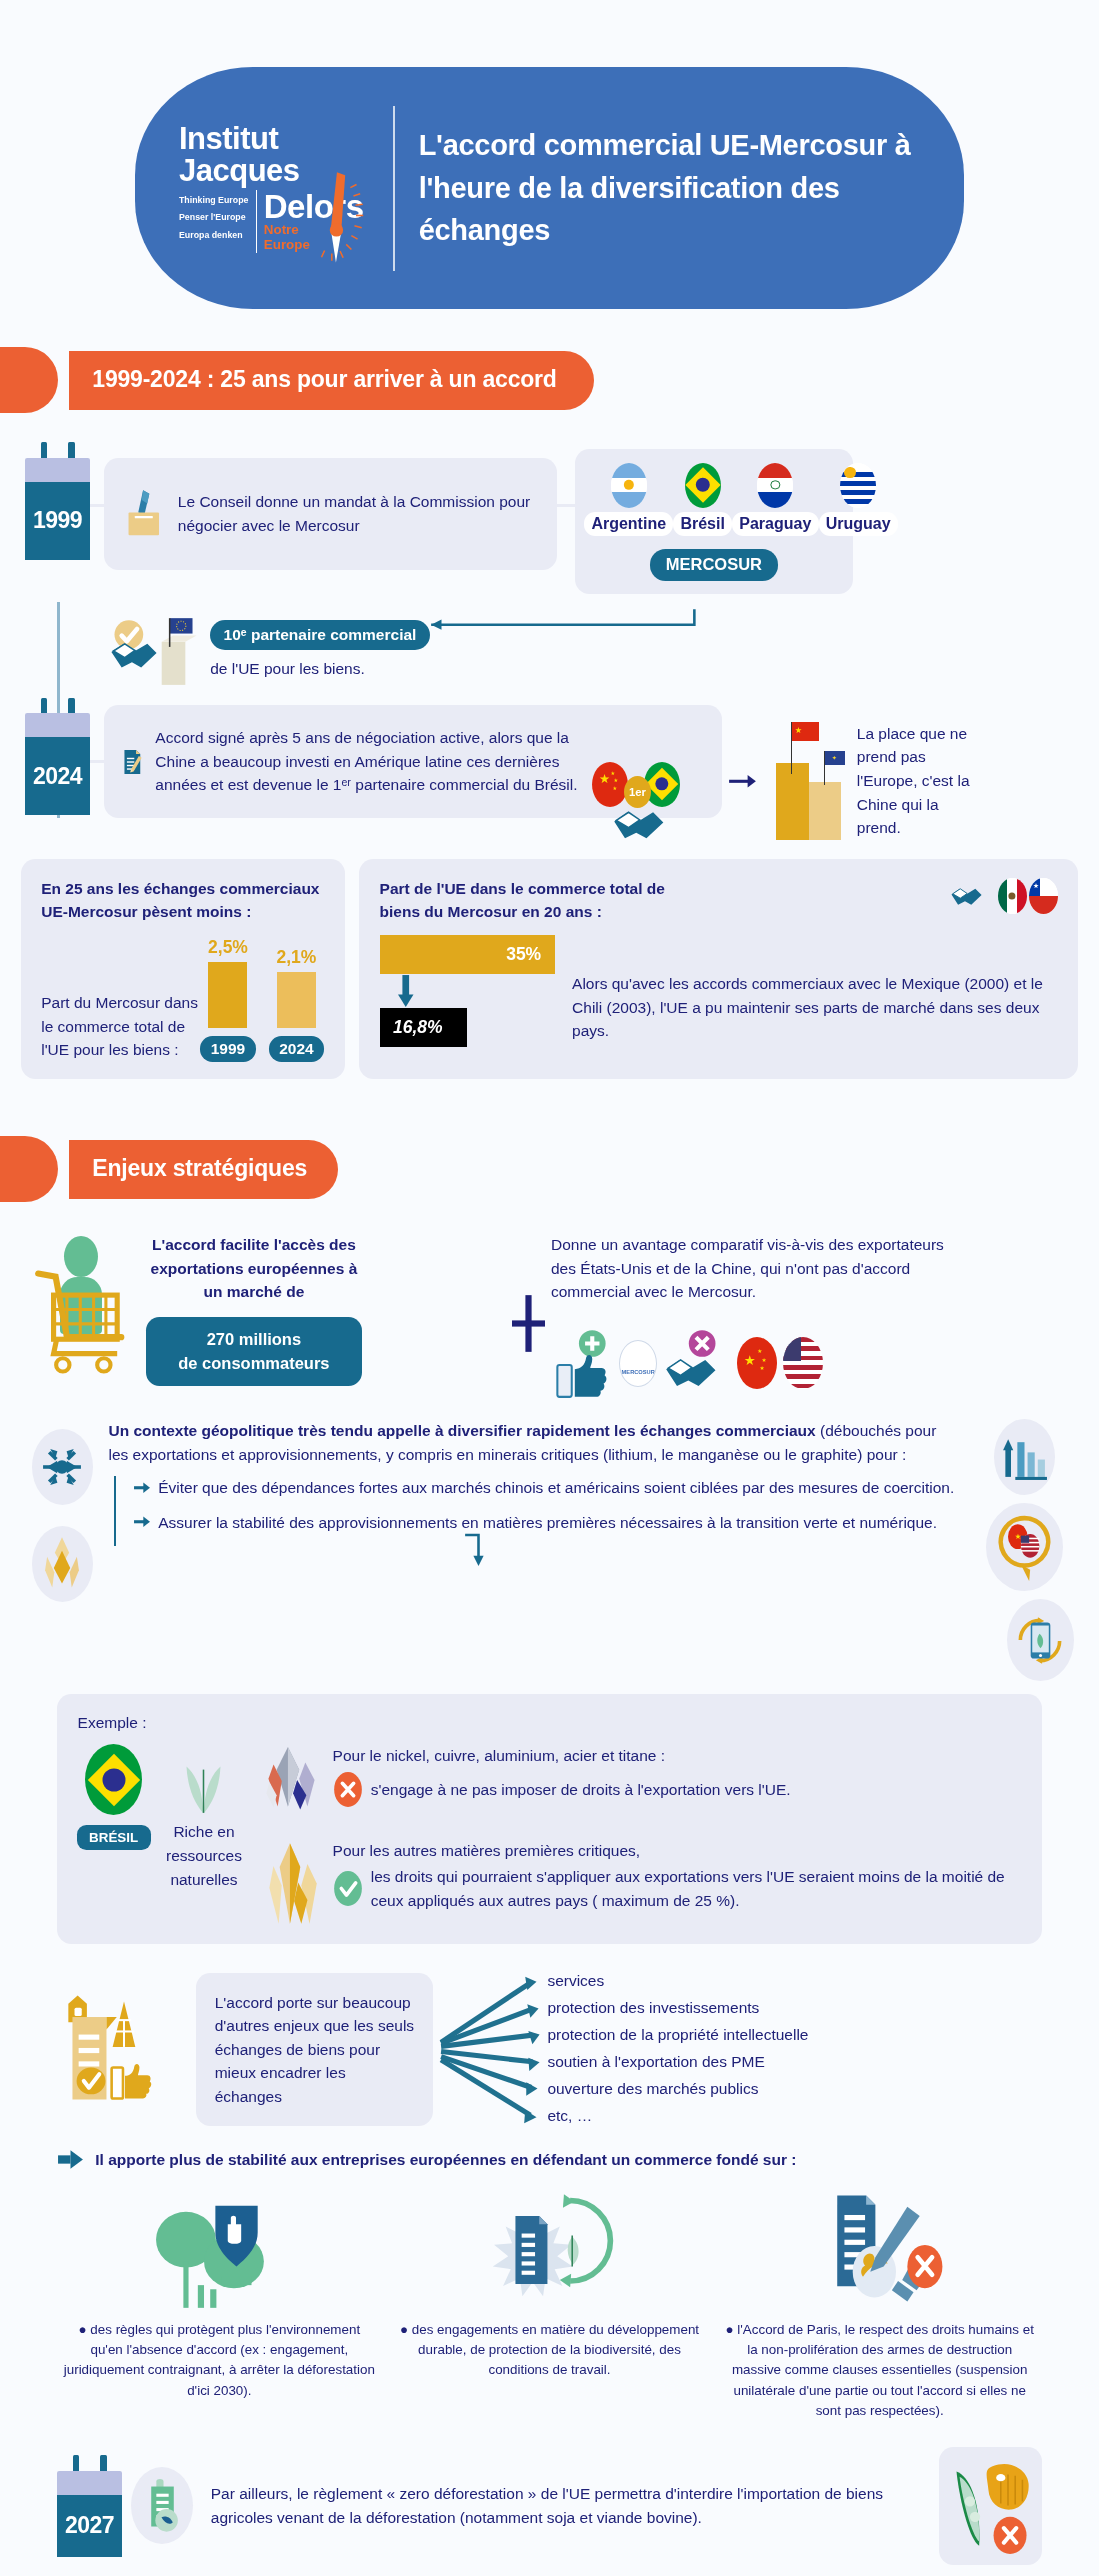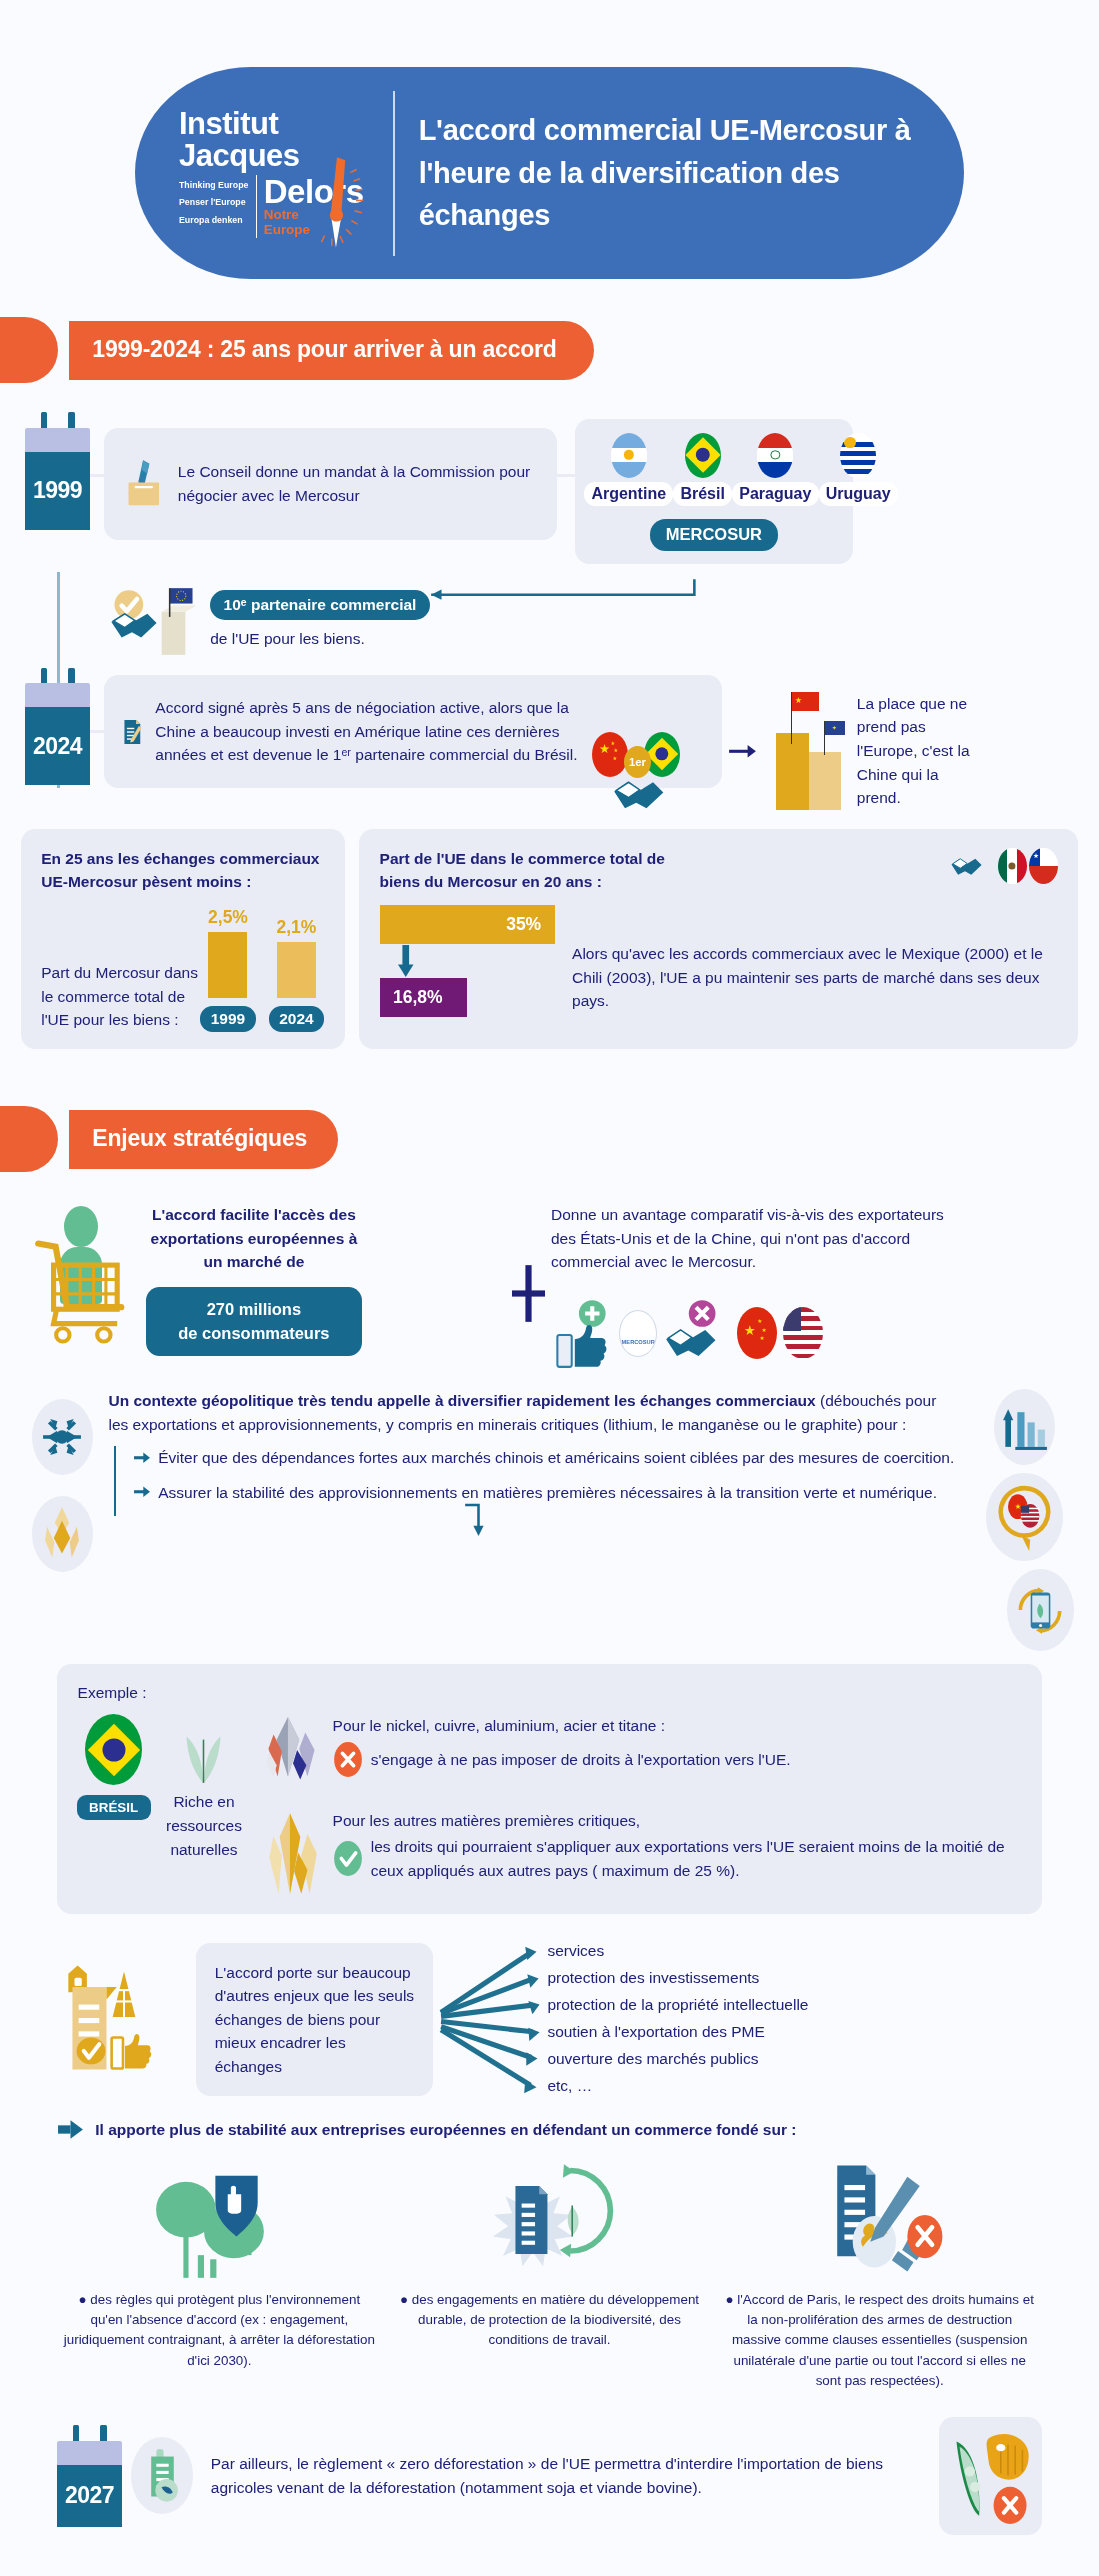--- a/index.html
+++ b/index.html
@@ -9,21 +9,21 @@
     font-family: "Liberation Sans", sans-serif;
     color: #1f2178;
     -webkit-font-smoothing: antialiased;
   }
   .page { position: relative; width: 1099px; min-height: 2621px; overflow: hidden; }
 
   
   .header {
     margin: 67px auto 16px auto;
     width: 829px;
-    height: 212px;
+    height: 242px;
     background: #3d6fb8;
     border-radius: 118px/108px;
     display: flex;
     align-items: center;
     padding: 0 31px;
   }
   .logo-wrap { width: 222px; flex: 0 0 222px; display:flex; justify-content:center; }
   .logo { position: relative; width: 196px; }
   .logo-word { color: #ffffff; font-weight: 800; font-size: 31px; line-height: 1.02; letter-spacing: -0.5px; }
   .logo-delors { color: #ffffff; font-weight: 800; font-size: 33px; line-height: 1.02; letter-spacing: -0.5px; }
@@ -75,21 +75,21 @@
 
   
   .bars { display:flex; align-items: flex-end; gap: 13.4px; }
   .bar-col { display:flex; flex-direction:column; align-items:center; }
   .bar-val { font-size: 17.5px; font-weight: 800; color: #e0a81c; margin-bottom: 4.1px; }
   .bar { width: 39px; background: #e0a81c; }
   .bar.light { background:#ecbe5b; }
   .bar-chip { margin-top: 7.2px; background:#176a8e; color:#fff; font-weight:800; font-size:15.5px; border-radius:12.4px; padding:4.1px 10.3px;}
 
   .hbar { background:#e0a81c; color:#fff; font-weight:800; font-size:17.5px; display:flex; align-items:center; justify-content:flex-end; padding-right:13.4px; }
-  .hbar.light { background:#701a75; justify-content:flex-start; padding-left:13.4px; }
+  .hbar.light { background:#000000; justify-content:flex-start; padding-left:13.4px;font-style:italic; }
 
   .down-arrow { width: 17.5px; }
 
   
   .flag { width: 36px; height: 45px; border-radius: 50%; overflow: hidden; position: relative; background:#fff; }
   .flag.sm { width: 29px; height: 36px; }
   .flag.lg { width: 57px; height: 71px; }
   .fl-stripe { position:absolute; left:-20%; width:140%; }
   .country-chip { background:#fff; border-radius: 11.3px; padding: 3.1px 7.2px; font-size: 16px; font-weight:600; color:#1f2178; margin-top:4.1px; white-space:nowrap; }
 

